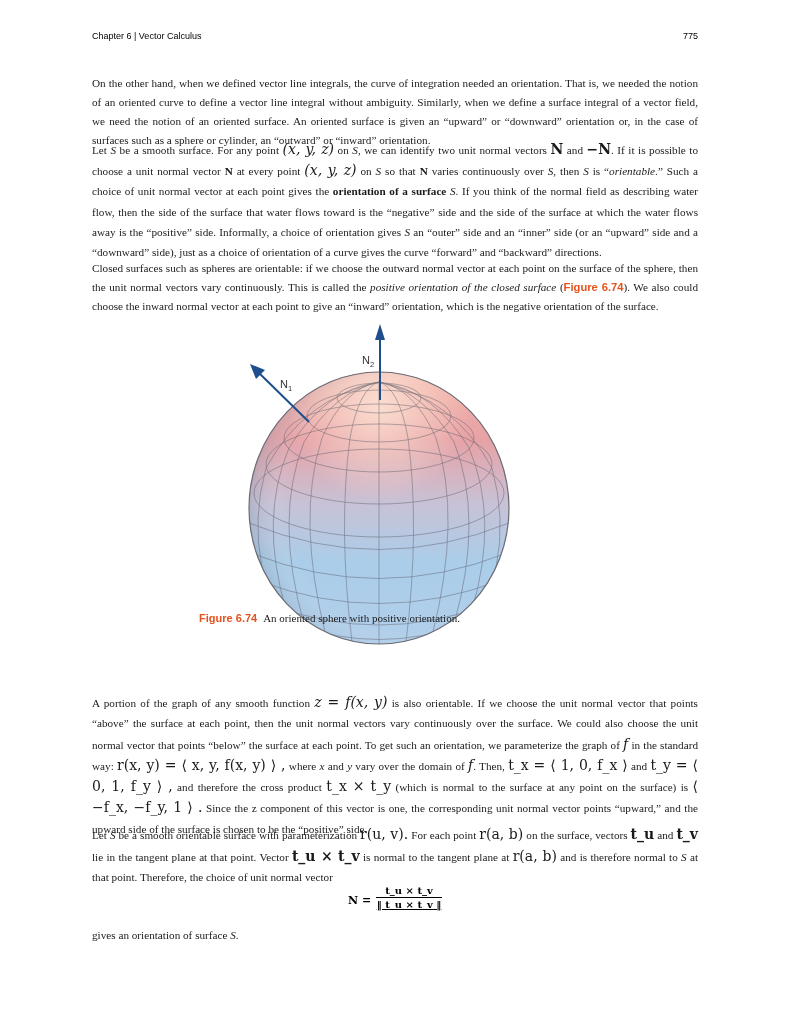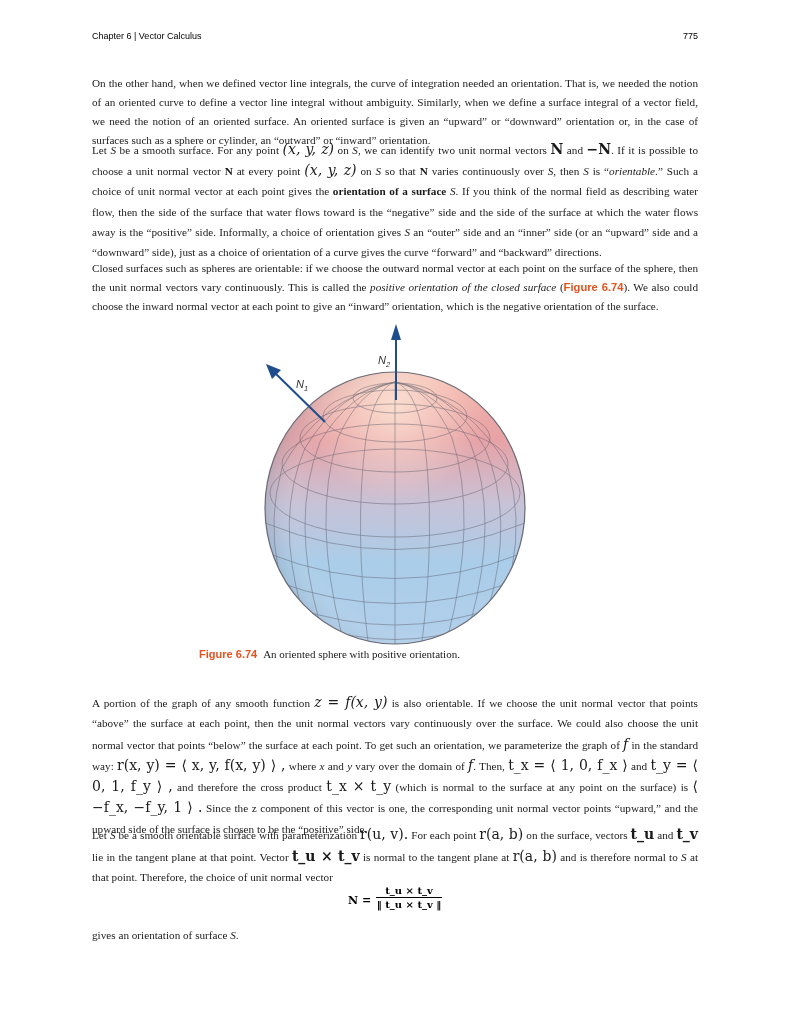--- a/index.html
+++ b/index.html
@@ -8,31 +8,31 @@
     font-family: "Liberation Sans", sans-serif; font-size: 9px; color: #000; }
   .header .chap { position: absolute; left: 0; top: 0; }
   .header .pgnum { position: absolute; right: 0; top: 0; margin-left: 8px; }
   .para { position: absolute; left: 92px; width: 606px;
     font-family: "Liberation Serif", serif; font-size: 11.2px; line-height: 19px;
     color: #1a1a1a; text-align: justify; margin: 0; }
   .math { font-family: "DejaVu Serif", serif; font-size: 14px; }
   .ital { font-style: italic; }
   .bold { font-weight: bold; }
   .link { color: #e4531f; font-family: "Liberation Sans", sans-serif; font-weight: bold; }
-  .figure { position: absolute; left: 250px; top: 318px; width: 300px; height: 330px; font-style: italic; }
-  .caption { position: absolute; top: 648px; left: 0; width: 659px; text-align: center;
+  .figure { position: absolute; left: 234px; top: 318px; width: 300px; height: 330px; }
+  .caption { position: absolute; top: 612px; left: 0; width: 659px; text-align: center;
     font-family: "Liberation Serif", serif; font-size: 11px; color: #1a1a1a; }
   .caption .fignum { color: #e4531f; font-family: "Liberation Sans", sans-serif; font-weight: bold; margin-right: 6px; }
   .formula { position: absolute; top: 885px; left: 348px; width: 100px; height: 34px;
     font-family: "DejaVu Serif", serif; font-size: 11px; }
   .formula .lhs { position: absolute; left: 0; top: 9px; font-weight: bold; }
   .formula .frac { position: absolute; left: 28px; top: 0; width: 66px; text-align: center; }
   .formula .num { display: block; font-weight: bold; font-size: 10px; }
   .formula .bar { display: block; border-top: 1px solid #000; margin: 1px 0; }
-  .formula .den { display: block; font-weight: bold; font-size: 10px; }
+  .formula .den { display: block; font-weight: bold; font-size: 10px; text-decoration: underline; }
 </style>
 </head>
 <body>
 
 <div class="header">
   <span class="chap">Chapter 6 | Vector Calculus</span>
   <span class="pgnum">775</span>
 </div>
 
 <p class="para" style="top:74px;">On the other hand, when we defined vector line integrals, the curve of integration needed an orientation. That is, we needed the notion of an oriented curve to define a vector line integral without ambiguity. Similarly, when we define a surface integral of a vector field, we need the notion of an oriented surface. An oriented surface is given an “upward” or “downward” orientation or, in the case of surfaces such as a sphere or cylinder, an “outward” or “inward” orientation.</p>

